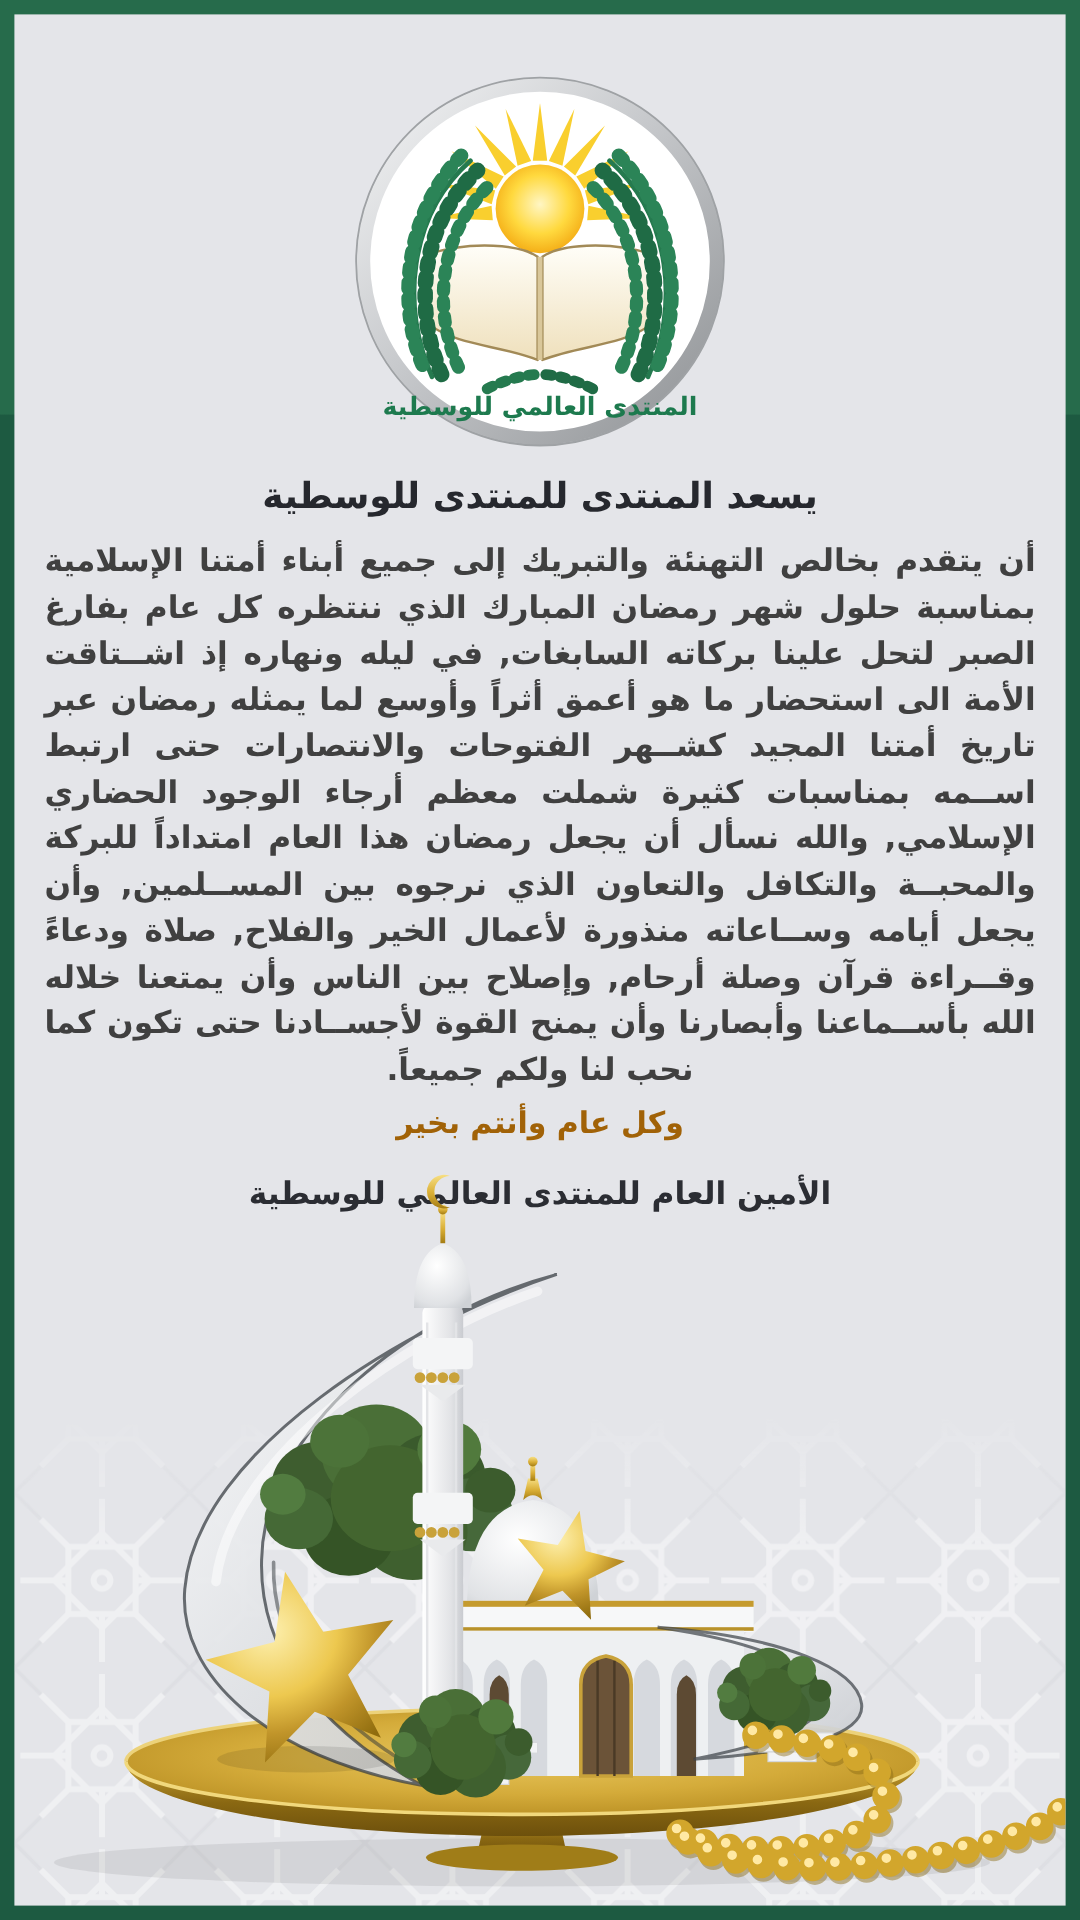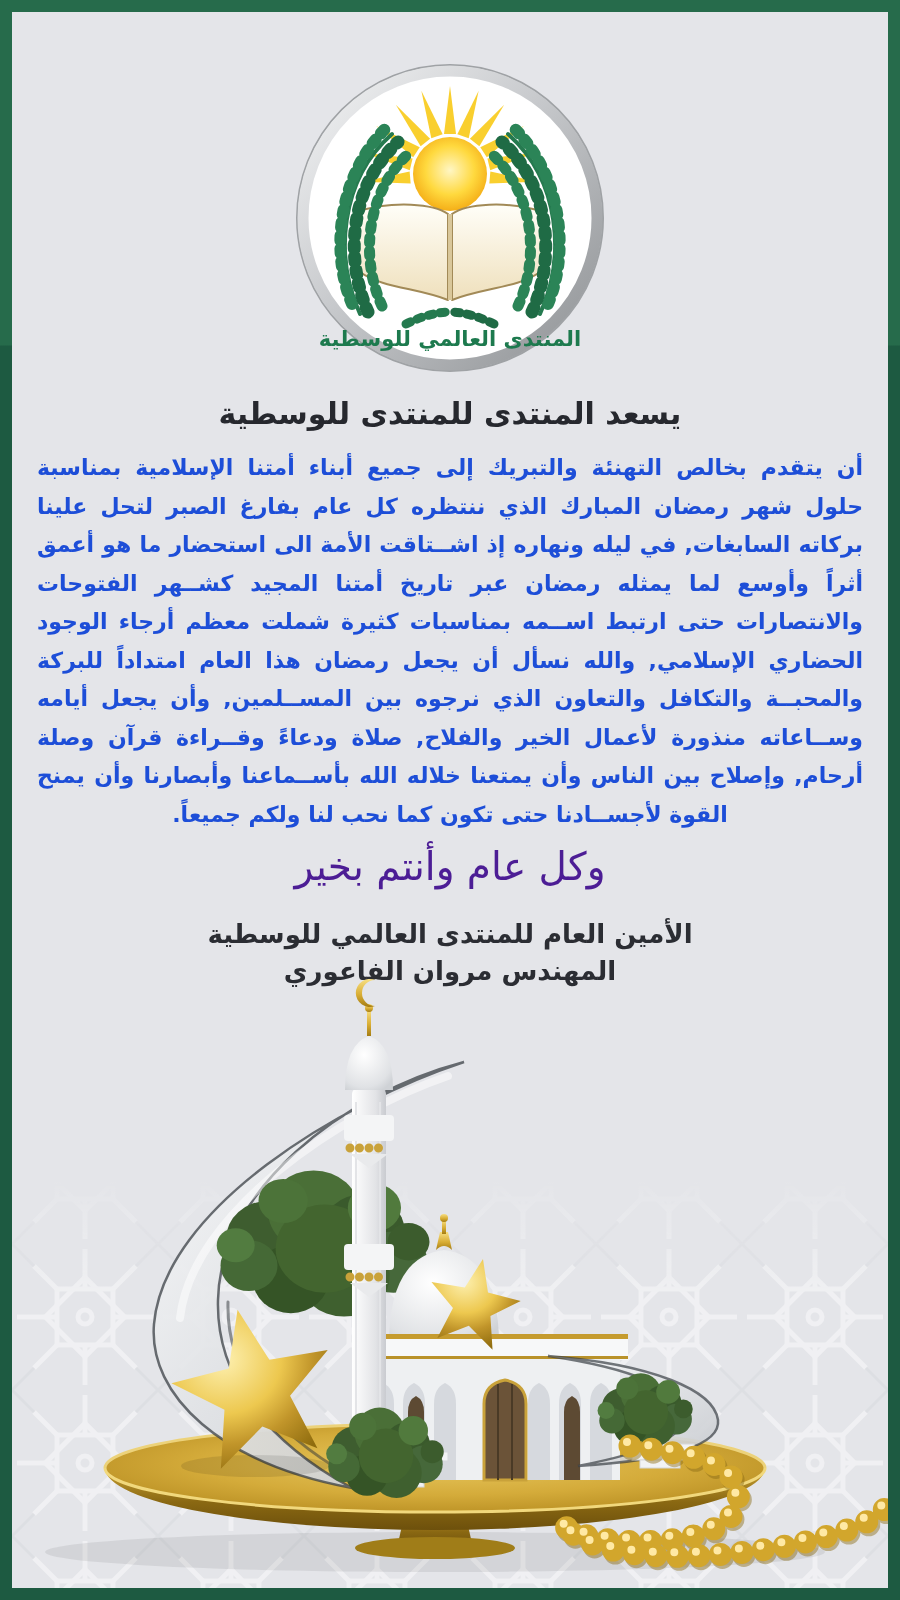--- a/index.html
+++ b/index.html
@@ -12,24 +12,24 @@
     position:absolute;inset:12px;background:#e4e5e9;
     text-align:center;direction:rtl;overflow:hidden;
   }
   .logo-wrap{width:312px;height:312px;margin:50px auto 0;}
   .logo-wrap svg{display:block;width:100%;height:100%;}
   .heading{
     margin:20px 30px 0;font-size:30px;line-height:40px;
     font-weight:bold;color:#26282e;
   }
   .body-text{
-    margin:15px 25px 0;font-size:22px;line-height:38.5px;font-weight:bold;
-    color:#1d4ed8;text-align:justify;text-align-last:center;direction:rtl;
-  }
-  .closing{margin:10px 0 0;font-size:39px;font-weight:normal;color:#4c1d95;}
+    margin:15px 25px 0;font-size:26px;line-height:38.5px;font-weight:bold;
+    color:#404040;text-align:justify;text-align-last:center;direction:rtl;
+  }
+  .closing{margin:10px 0 0;font-size:25px;font-weight:bold;color:#a16207;}
   .signature{margin-top:27px;font-size:26px;line-height:37px;font-weight:bold;color:#2b2d33;}
   .scene{position:absolute;left:0;bottom:0;width:876px;height:636px;display:block;}
 </style>
 </head>
 <body>
 
 <div class="stage">
   <div class="card">
 
     <div class="logo-wrap">
@@ -92,21 +92,20 @@
         </g>
         <text x="156" y="284" text-anchor="middle" font-size="21" font-weight="bold" fill="#1d7a4e">المنتدى العالمي للوسطية</text>
       </svg>
     </div>
 
     <div class="heading">يسعد المنتدى للمنتدى للوسطية</div>
     <div class="body-text">أن يتقدم بخالص التهنئة والتبريك إلى جميع أبناء أمتنا الإسلامية بمناسبة حلول شهر رمضان المبارك الذي ننتظره كل عام بفارغ الصبر لتحل علينا بركاته السابغات, في ليله ونهاره إذ اشــتاقت الأمة الى استحضار ما هو أعمق أثراً وأوسع لما يمثله رمضان عبر تاريخ أمتنا المجيد كشــهر الفتوحات والانتصارات حتى ارتبط اســمه بمناسبات كثيرة شملت معظم أرجاء الوجود الحضاري الإسلامي, والله نسأل أن يجعل رمضان هذا العام امتداداً للبركة والمحبــة والتكافل والتعاون الذي نرجوه بين المســلمين, وأن يجعل أيامه وســاعاته منذورة لأعمال الخير والفلاح, صلاة ودعاءً وقــراءة قرآن وصلة أرحام, وإصلاح بين الناس وأن يمتعنا خلاله الله بأســماعنا وأبصارنا وأن يمنح القوة لأجســادنا حتى تكون كما نحب لنا ولكم جميعاً.</div>
     <div class="closing">وكل عام وأنتم بخير</div>
     <div class="signature">
       <div>الأمين العام للمنتدى العالمي للوسطية</div>
-      <div>المهندس مروان الفاعوري</div>
     </div>
 
     <svg class="scene" viewBox="0 0 876 636">
       <defs>
         <pattern id="patStar" width="146" height="146" patternUnits="userSpaceOnUse">
           <g stroke="#ffffff" fill="none" stroke-width="5" opacity="0.85">
             <rect x="45" y="45" width="56" height="56"></rect>
             <rect x="45" y="45" width="56" height="56" transform="rotate(45 73 73)"></rect>
             <path d="M73,5 L73,45 M73,101 L73,141 M5,73 L45,73 M101,73 L141,73 M22,22 L45,45 M124,22 L101,45 M22,124 L45,101 M124,124 L101,101"></path>
             <circle cx="73" cy="73" r="7"></circle>

